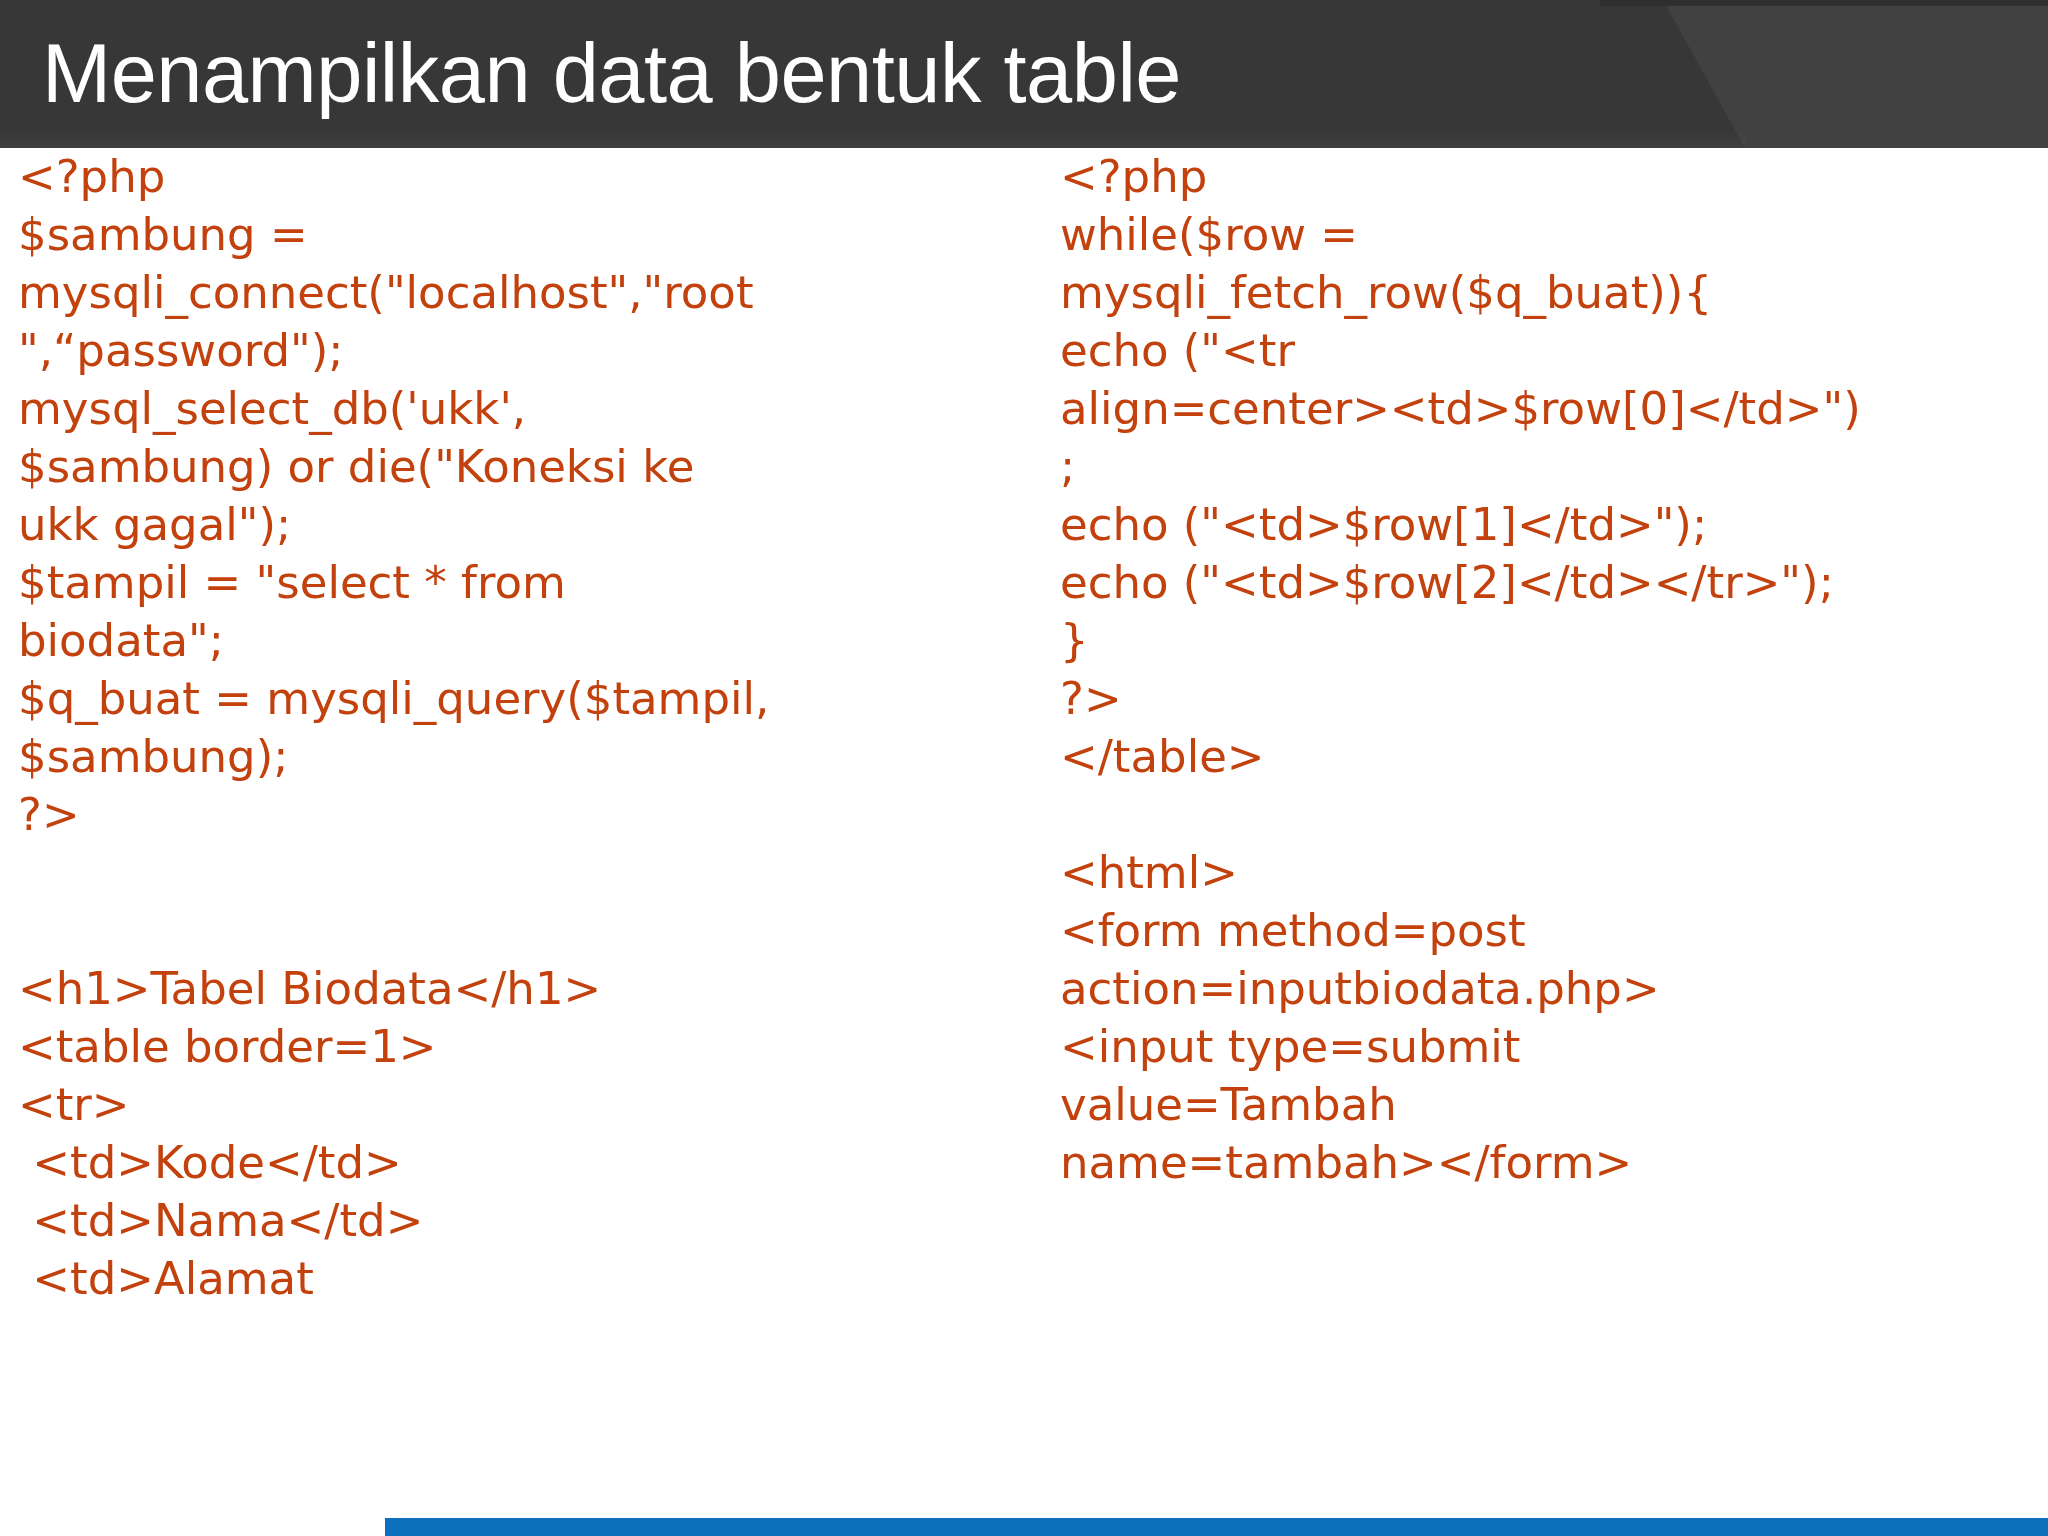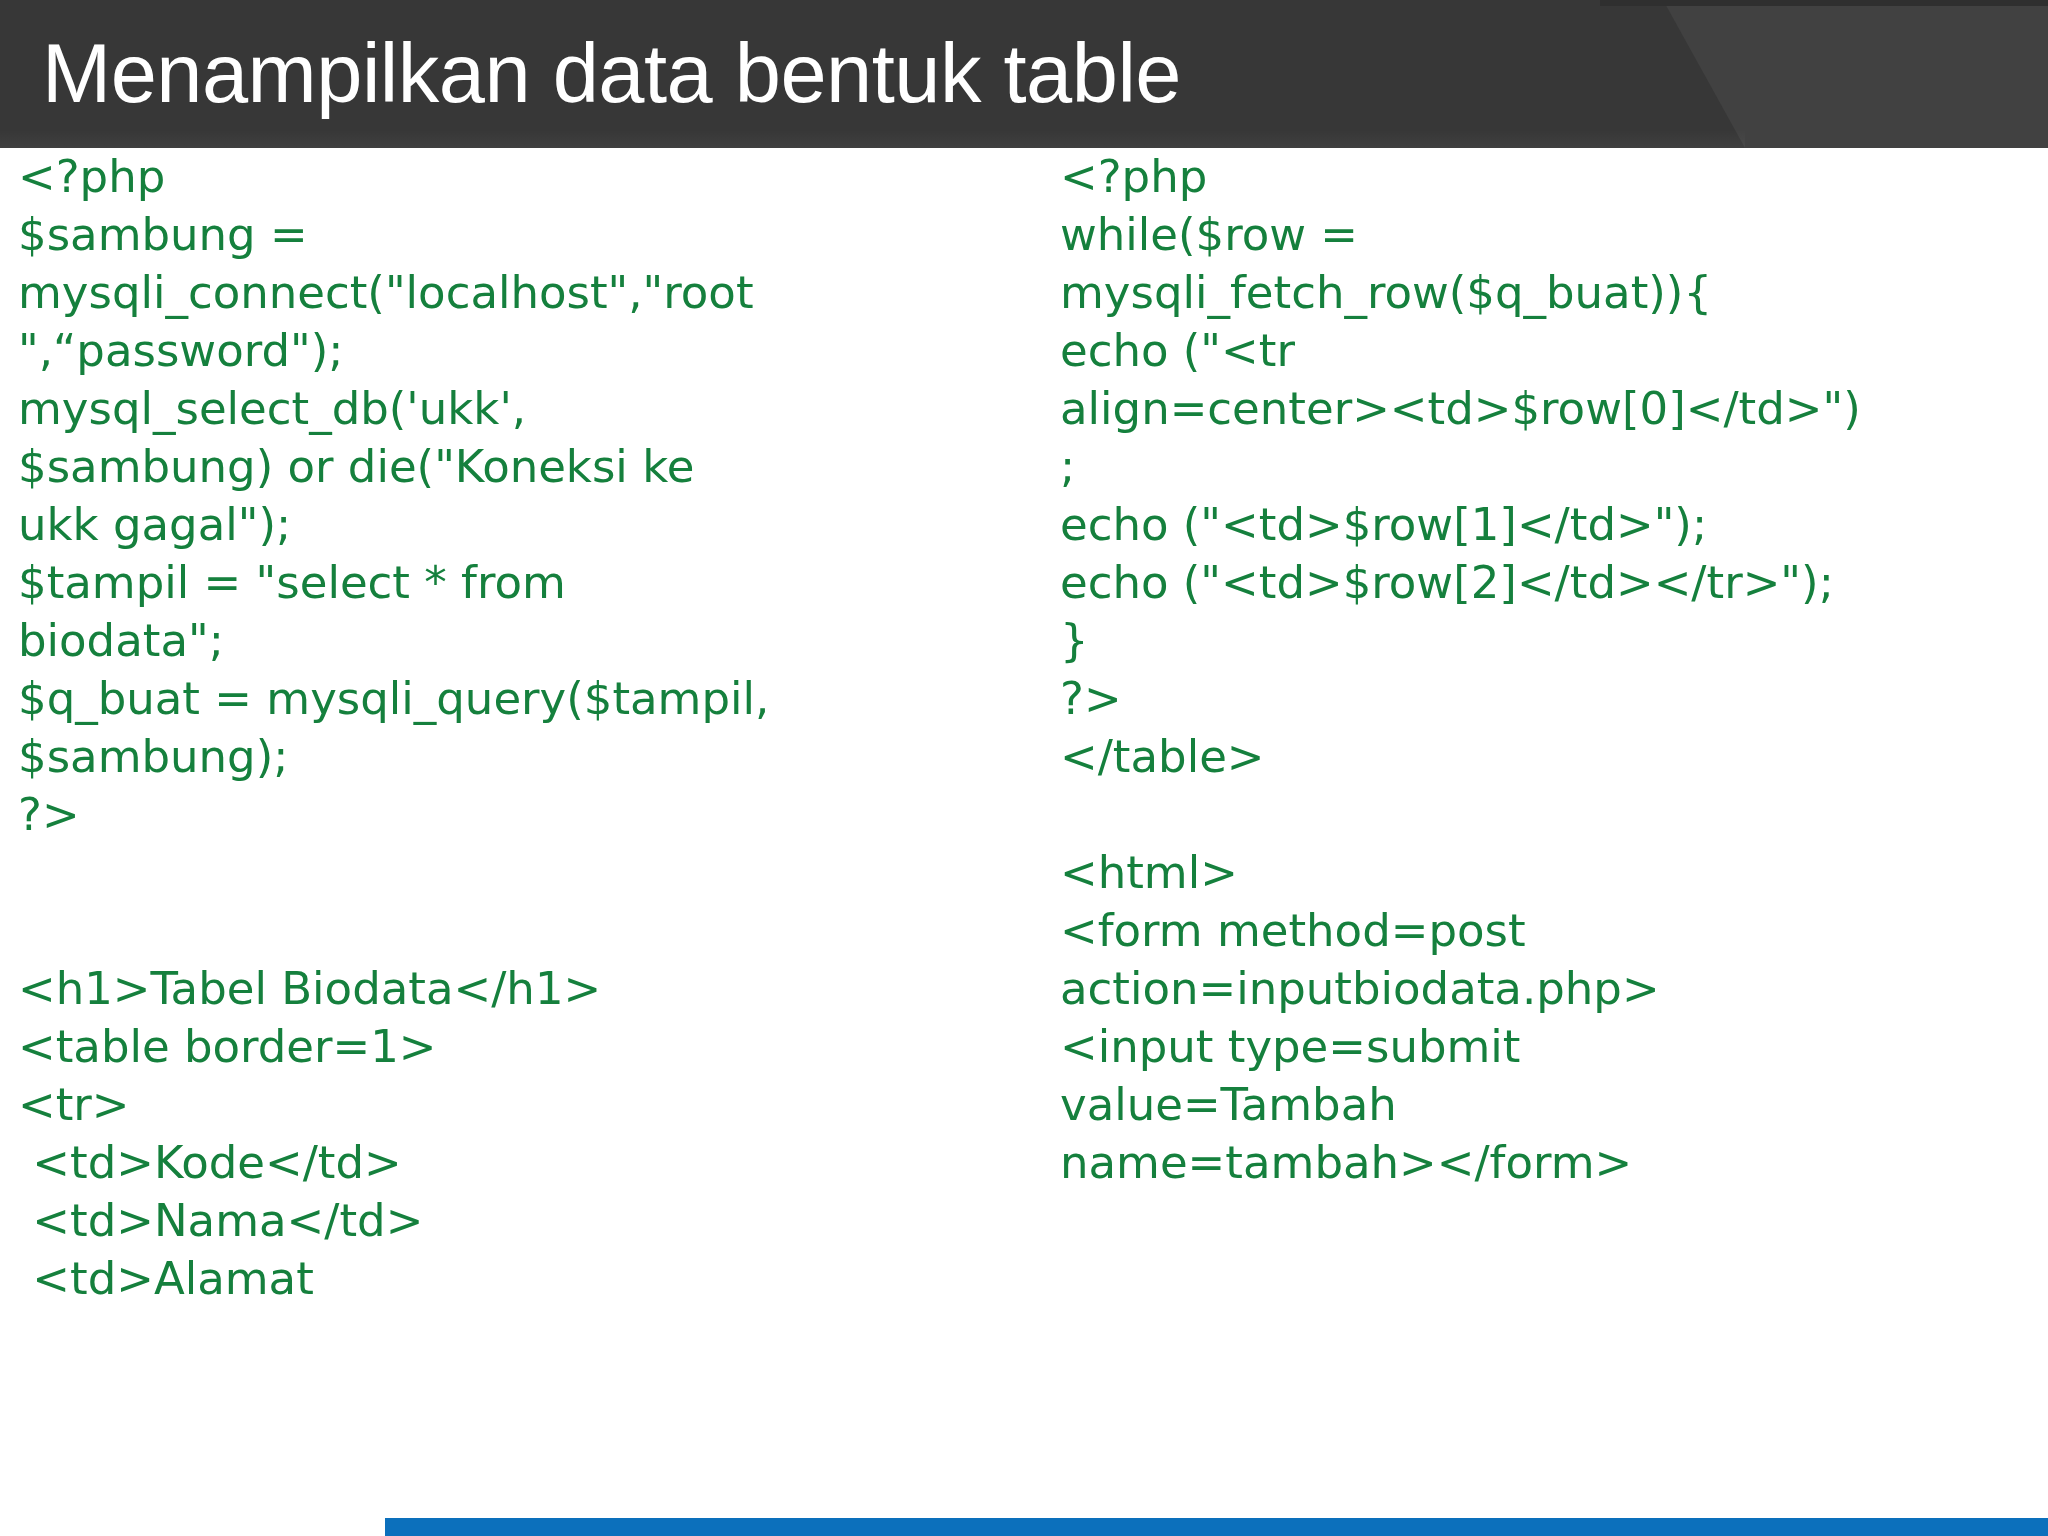--- a/index.html
+++ b/index.html
@@ -82,21 +82,21 @@
     position: absolute;
     left: 0;
     top: 148px;
     width: 2048px;
     height: 1388px;
     overflow: hidden;
   }
   .code-column {
     position: absolute;
     top: 0;
-    color: #15803d;
+    color: #c2410c;
     font-family: "DejaVu Sans", sans-serif;
     font-size: 45px;
     line-height: 58px;
     font-weight: 400;
     white-space: pre;
   }
   #column-left {
     left: 18px;
     width: 1010px;
   }

